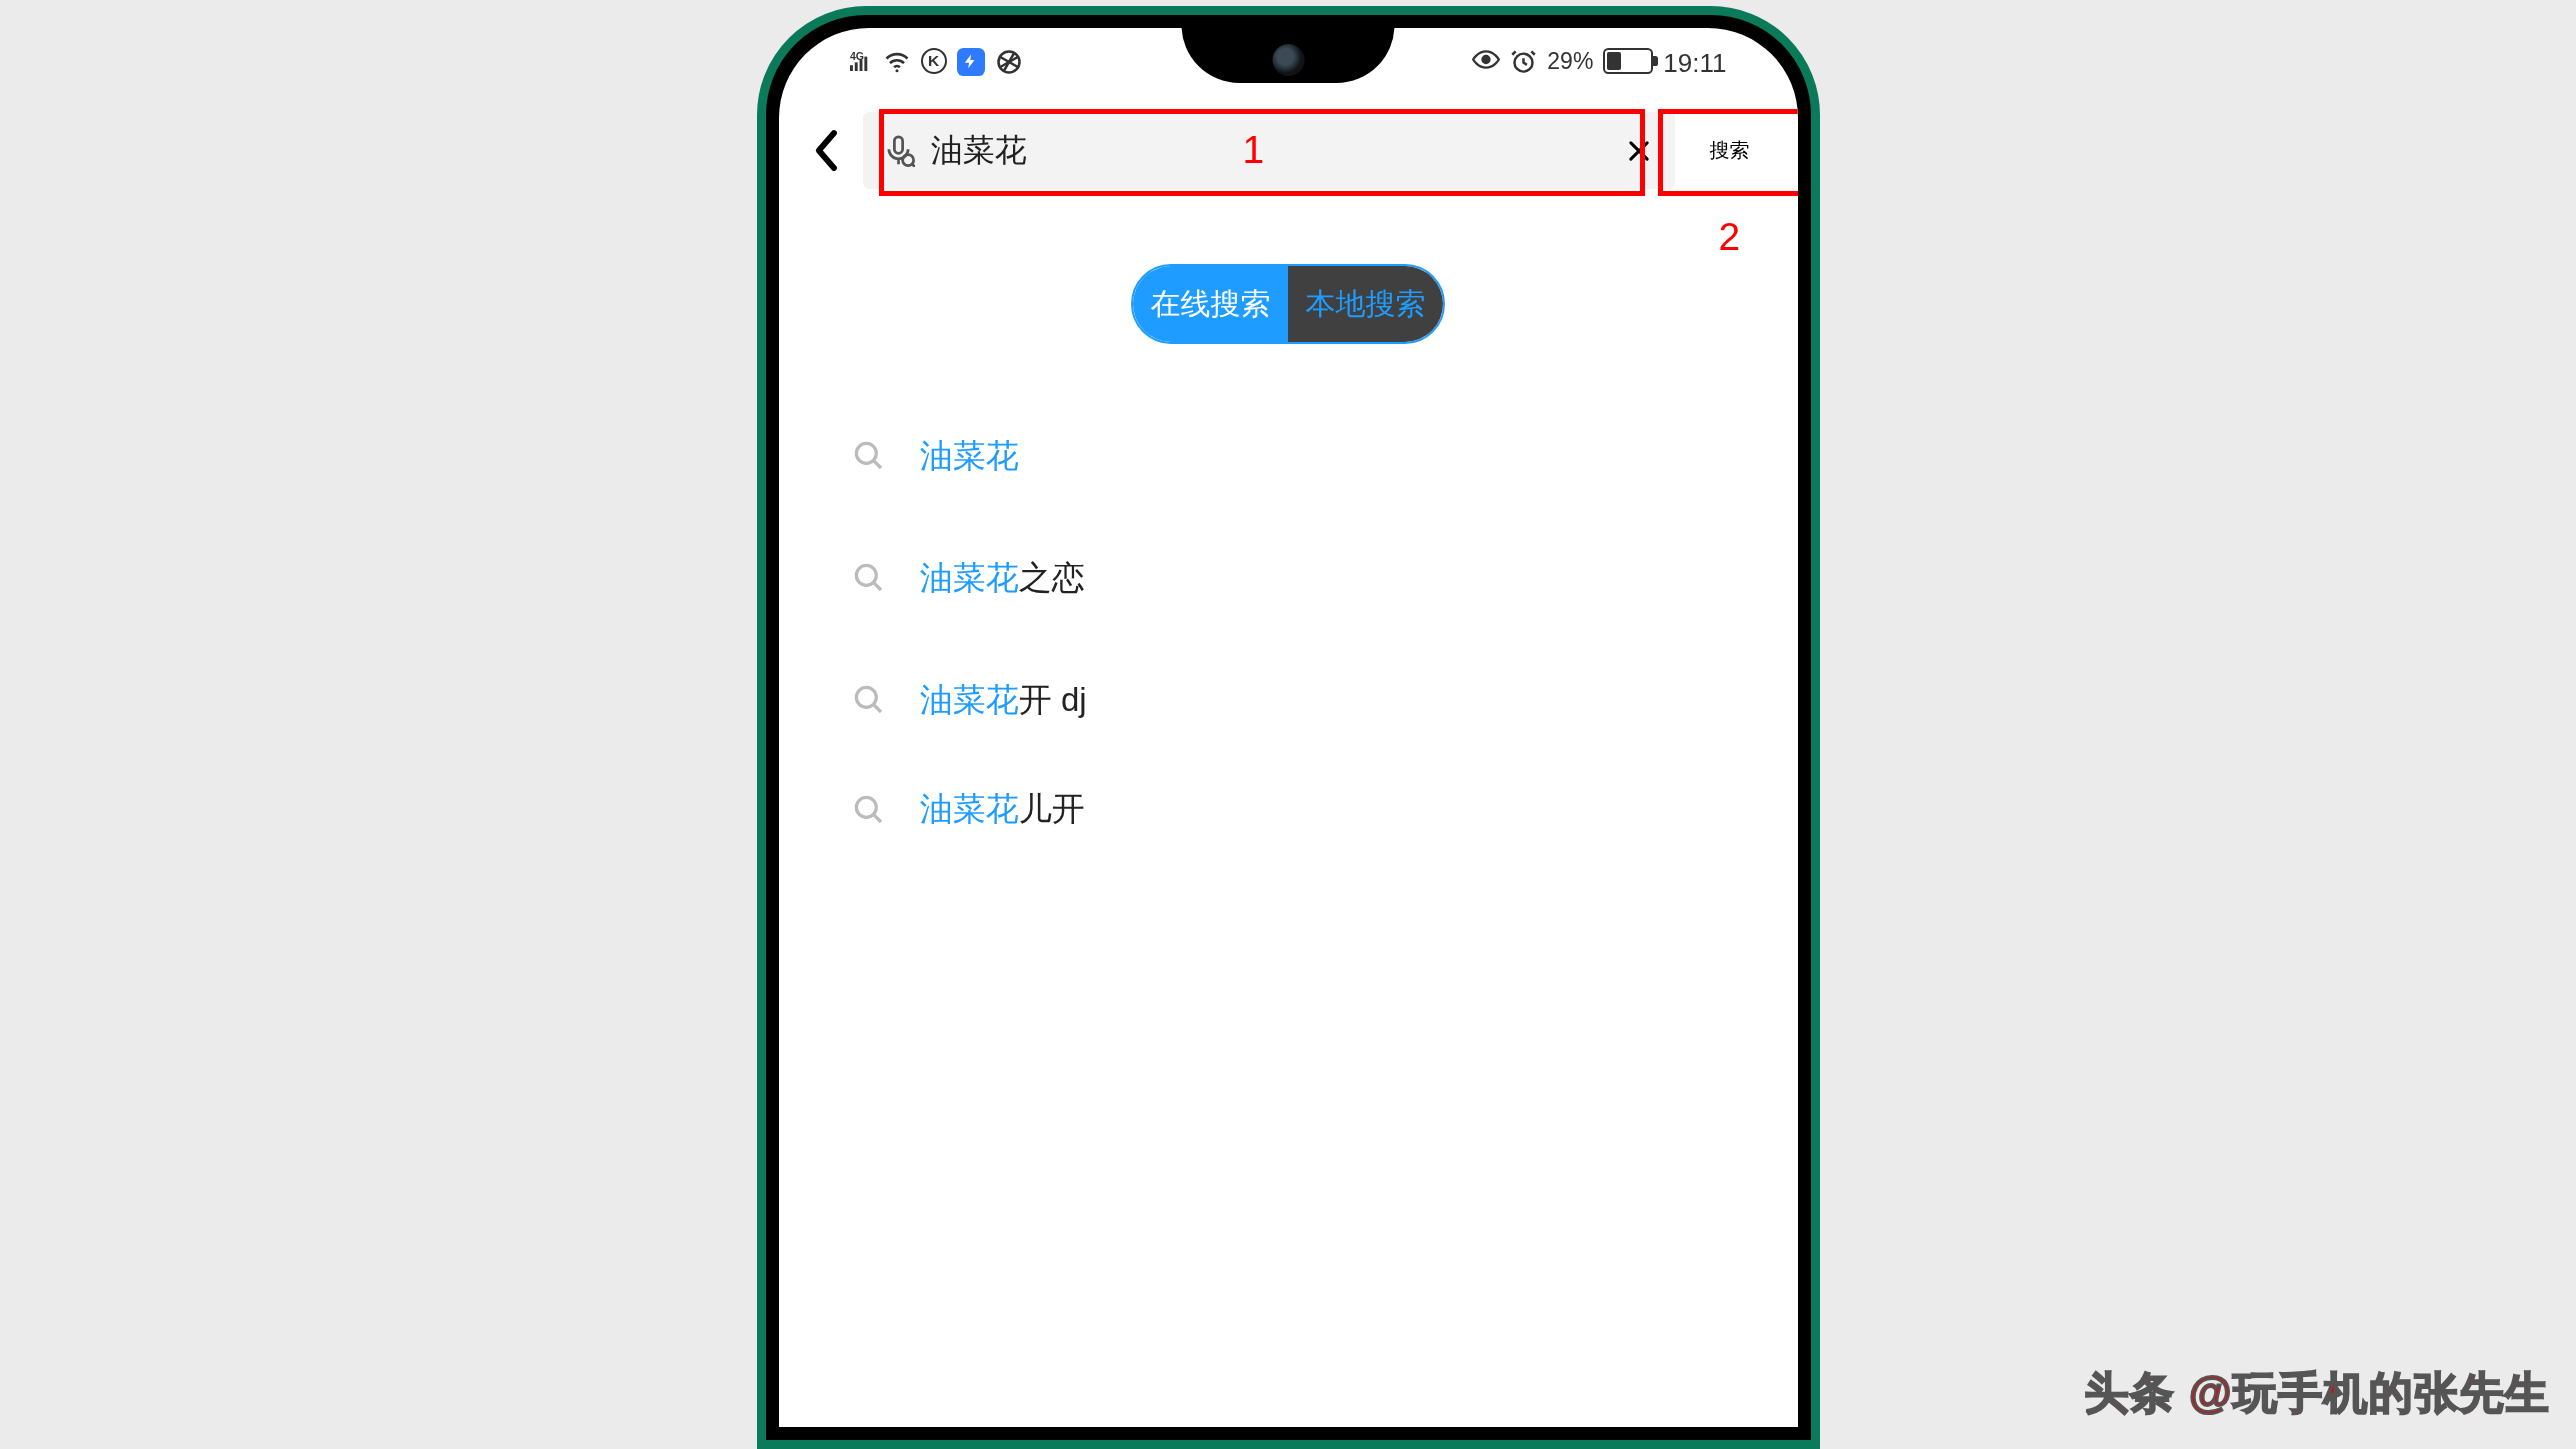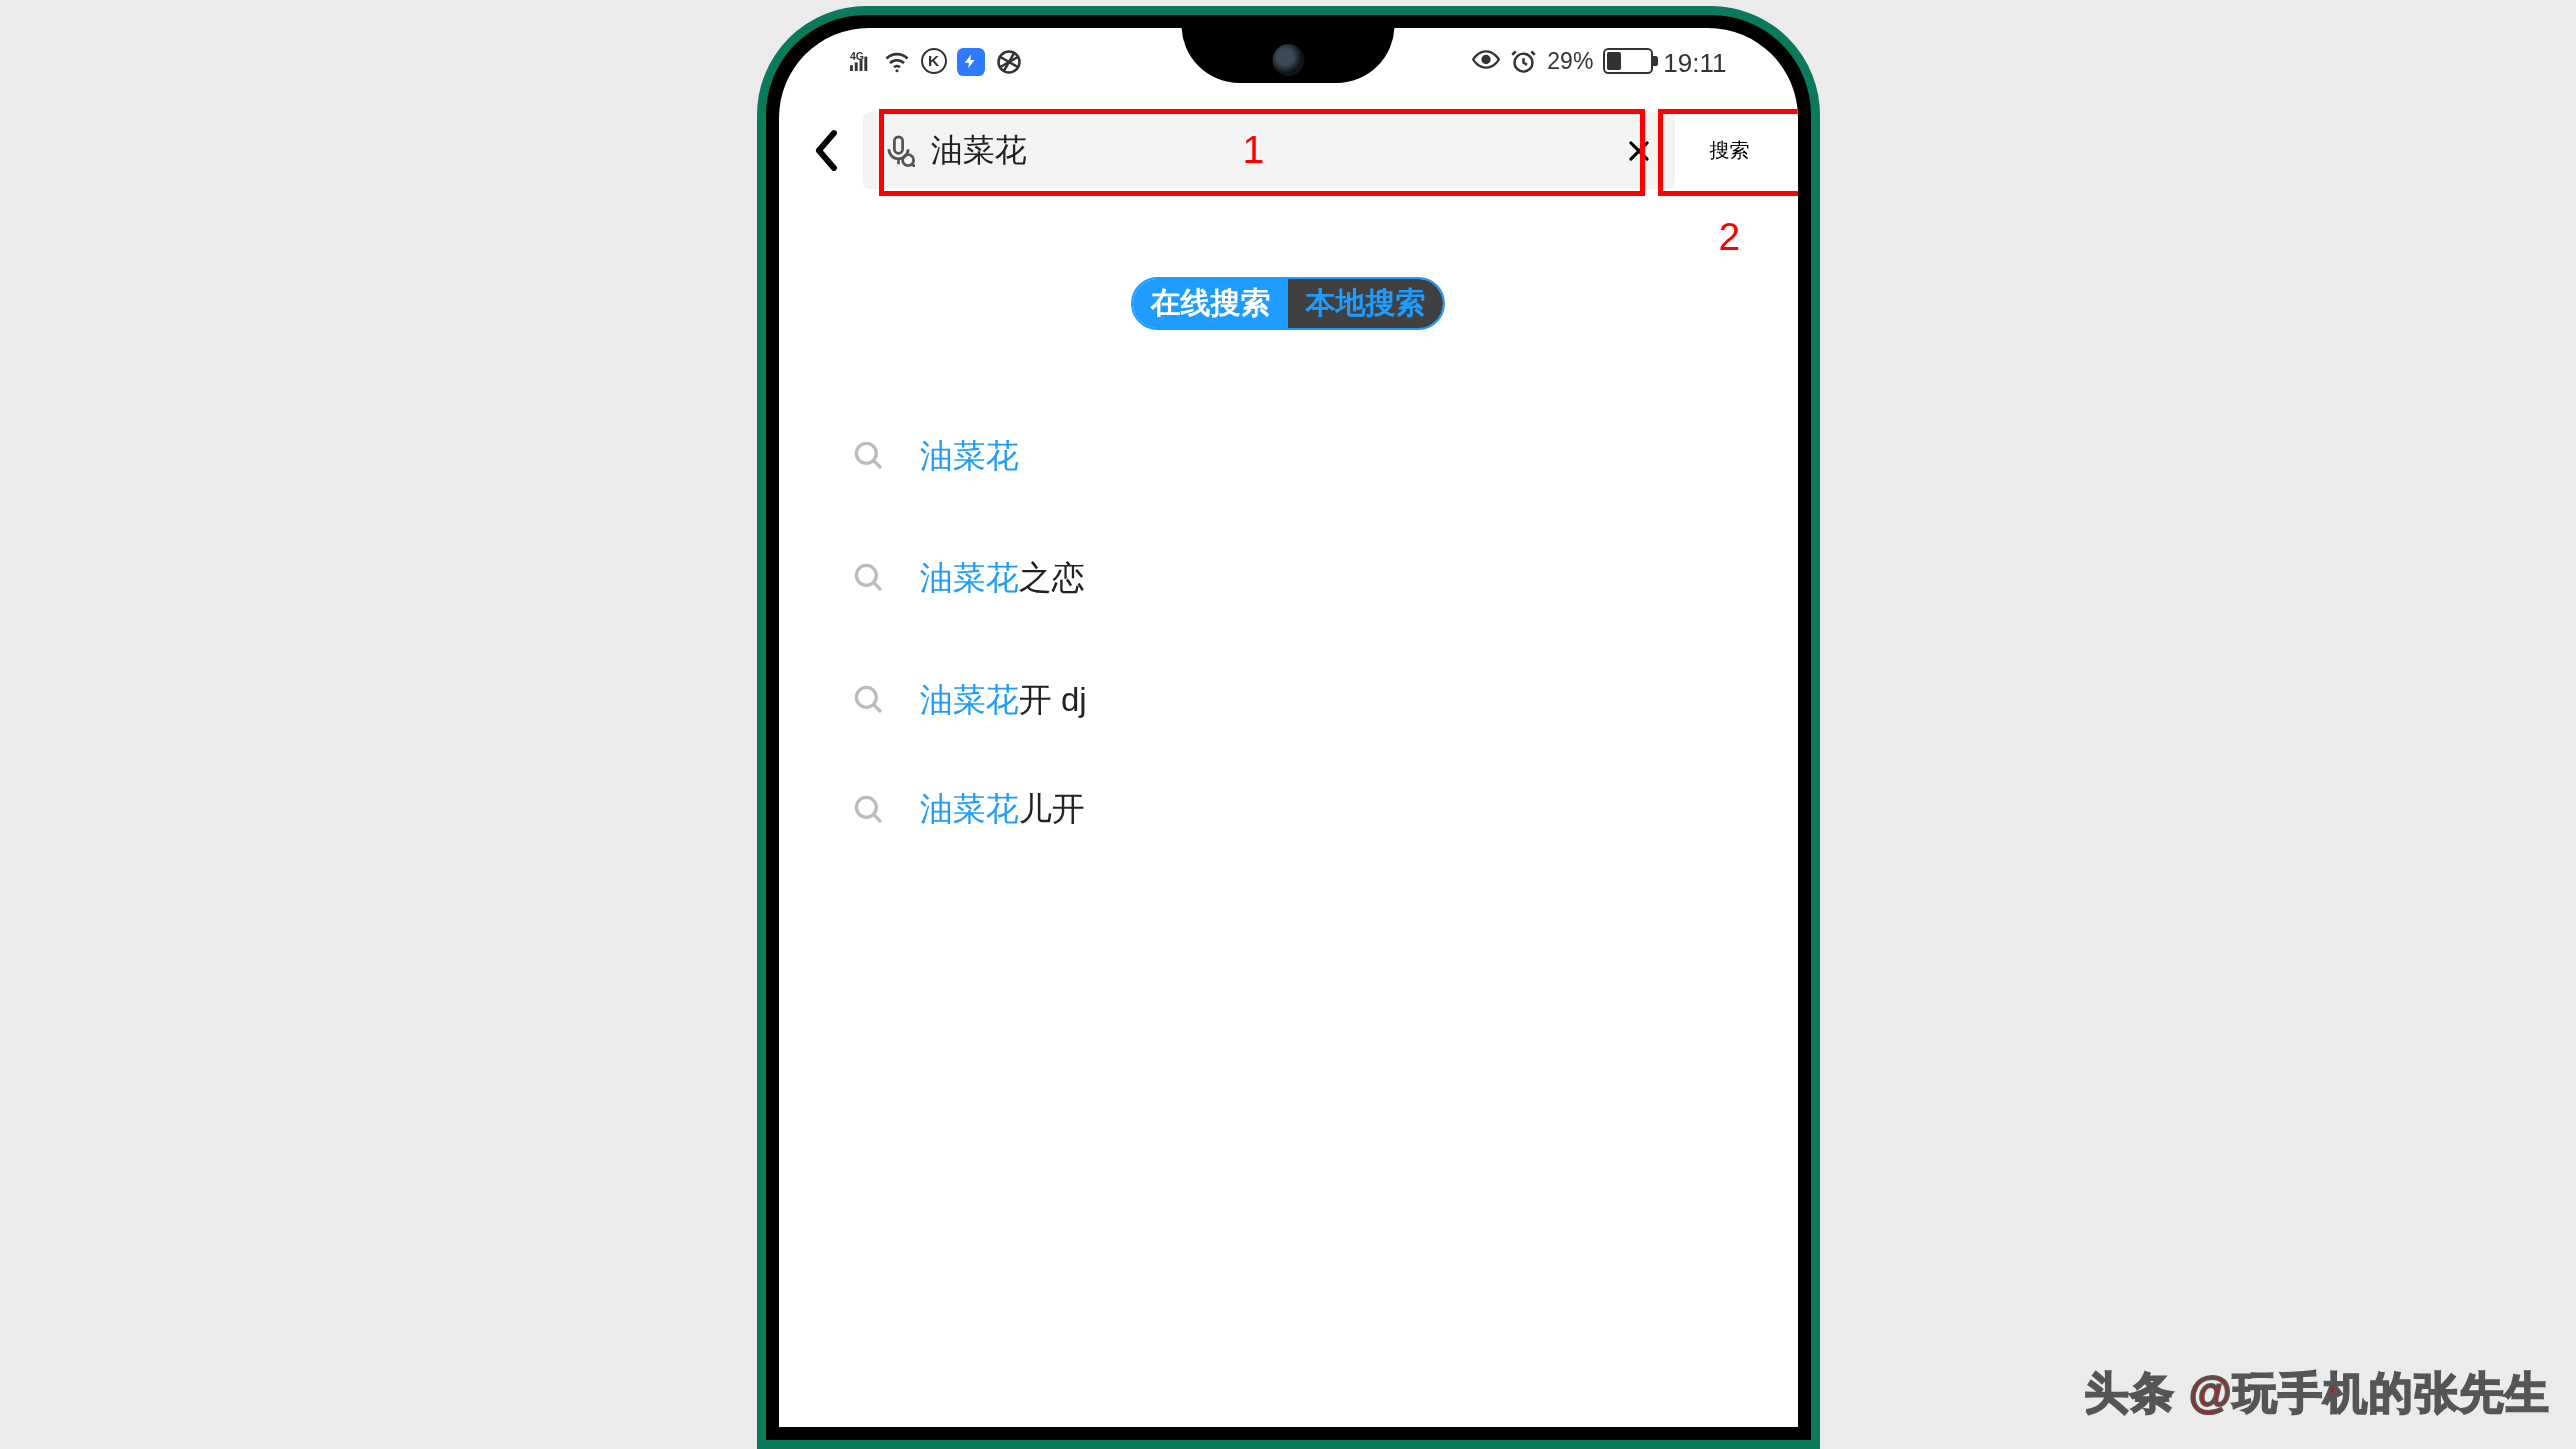--- a/index.html
+++ b/index.html
@@ -99,24 +99,23 @@
   
   .hl { position:absolute; border:5.2px solid #ff0000; z-index:6; pointer-events:none; }
   .hl1 { top:81px; left:100px; width:766px; height:87px; }
   .hl2 { top:81px; left:879px; width:145px; height:87px; }
   .ann { position:absolute; color:#ff0000; font-size:39px; font-weight:500; z-index:7; pointer-events:none; }
   .ann1 { top:100px; left:464px; }
   .ann2 { top:187px; left:940px; }
 
   
   .segmented {
-    position:absolute; top:249px; left:50%; transform:translateX(-50%);
+    position:absolute; top:236px; left:50%; transform:translateX(-50%);
     display:flex; border:2.6px solid #1e9cff; border-radius:52px; overflow:hidden;
-    height:53px;
-    font-weight:bold;
+    height:80px;
   }
   .segmented .seg {
     width:155px; display:flex; align-items:center; justify-content:center;
     font-size:30px;
   }
   .segmented .seg.active { background:#1e9cff; color:#fff; }
   .segmented .seg.inactive { background:#404040; color:#1e9cff; }
 
   
   .suggestions {

